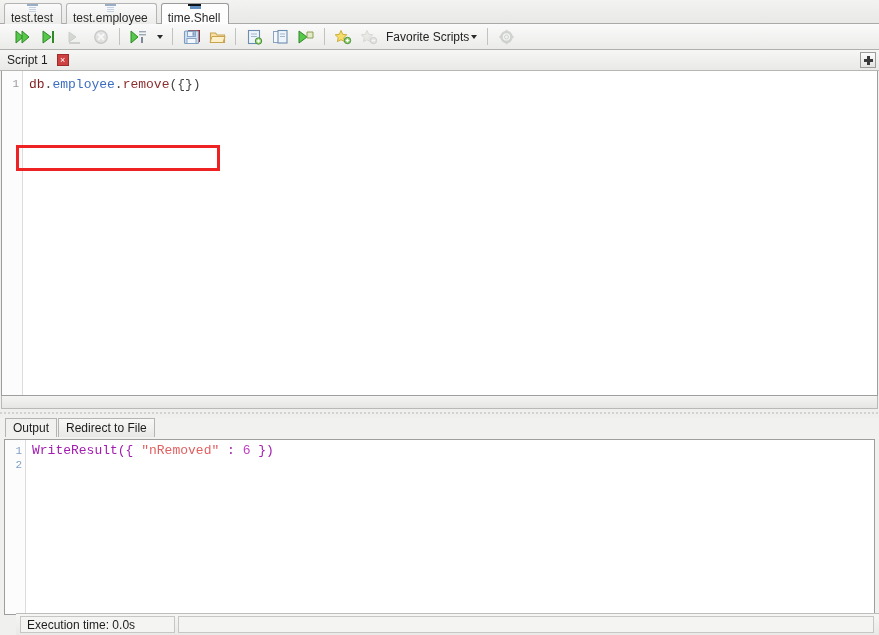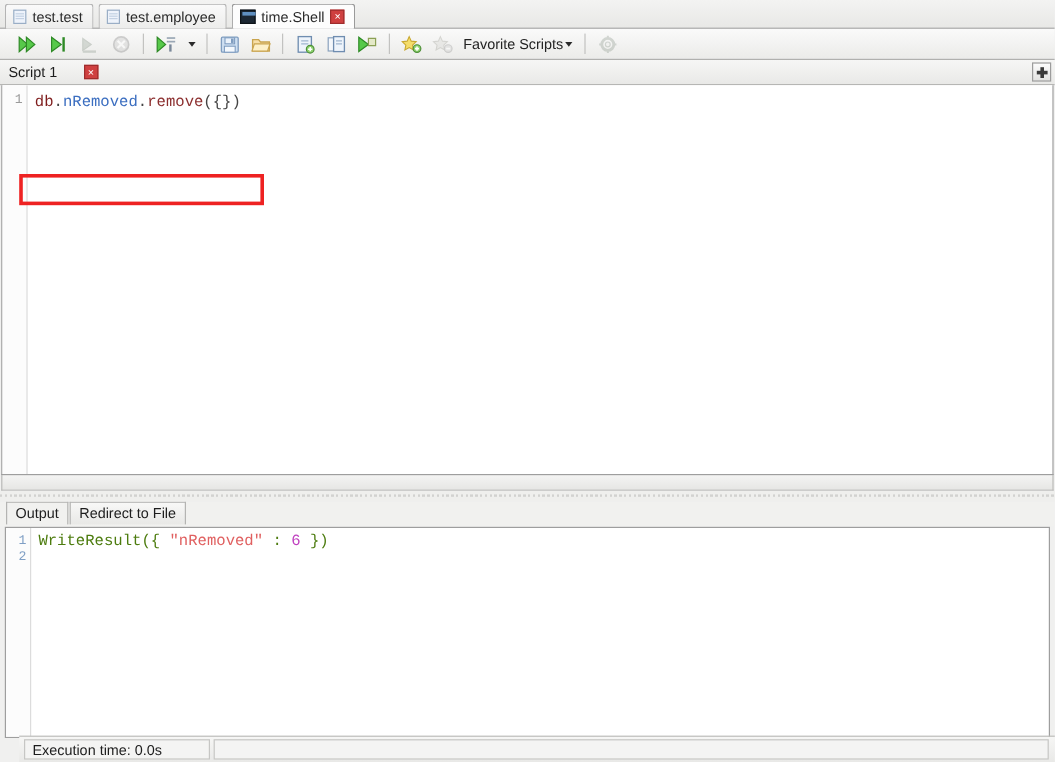--- a/index.html
+++ b/index.html
@@ -32,20 +32,21 @@
     border: 1px solid #b4b4b4;
     border-bottom: none;
     border-radius: 3px 3px 0 0;
     background: linear-gradient(to bottom, #fafafa 0%, #ececeb 100%);
     margin-right: 4px;
     font-size: 12px;
     color: #2b2b2b;
     cursor: default;
     position: relative;
     top: 1px;
+    flex-direction: column;
   }
   .tab.active {
     background: #fdfdfd;
     border-color: #9a9a9a;
     top: 1px;
   }
   .tab-icon-doc {
     width: 11px; height: 12px;
     background: #eef3fb;
     border: 1px solid #9aaec6;
@@ -132,21 +133,21 @@
     background: linear-gradient(to bottom, #f6f6f5 0%, #e9e9e7 100%);
     border-bottom: 1px solid #b6b6b4;
     display: flex;
     align-items: center;
     padding-left: 5px;
     position: relative;
   }
   .script-tab {
     display: flex;
     align-items: center;
-    gap: 22px;
+    gap: 9px;
     font-size: 12px;
     color: #1d1d1d;
     padding: 1px 5px 1px 2px;
     cursor: default;
   }
   .scripttabs-right {
     position: absolute;
     right: 3px;
     top: 2px;
     width: 16px; height: 16px;
@@ -287,21 +288,21 @@
     line-height: 14px;
   }
   .out-code {
     flex: 1;
     padding: 4px 0 0 6px;
     font-family: "Liberation Mono", monospace;
     font-size: 13px;
     line-height: 14px;
   }
   .out-code .line { white-space: pre; }
-  .o-plain { color: #4d7c0f; }
+  .o-plain { color: #a21caf; }
   .o-str   { color: #e06060; }
   .o-num   { color: #c040c0; }
 
   
   .statusbar {
     position: absolute;
     left: 16px; right: 0; bottom: 0;
     height: 22px;
     background: linear-gradient(to bottom,#f6f6f5,#e9e9e7);
     border-top: 1px solid #bdbdbb;
@@ -488,21 +489,21 @@
   <div class="scripttabs-right">
     <span class="plus-glyph"></span>
   </div>
 </div>
 
 <div class="editor-wrap">
   <div class="gutter">
     <div class="ln">1</div>
   </div>
   <div class="code-area">
-    <div class="code-line"><span class="tok-plain">db</span><span class="tok-punct">.</span><span class="tok-coll">nRemoved</span><span class="tok-punct">.</span><span class="tok-func">remove</span><span class="tok-punct">({})</span></div>
+    <div class="code-line"><span class="tok-plain">db</span><span class="tok-punct">.</span><span class="tok-coll">employee</span><span class="tok-punct">.</span><span class="tok-func">remove</span><span class="tok-punct">({})</span></div>
   </div>
   <div class="annot-box"></div>
 </div>
 <div class="editor-hscroll"></div>
 
 <div class="splitter"></div>
 
 <div class="out-tabs">
   <div class="out-tab active">
     <span>Output</span>

